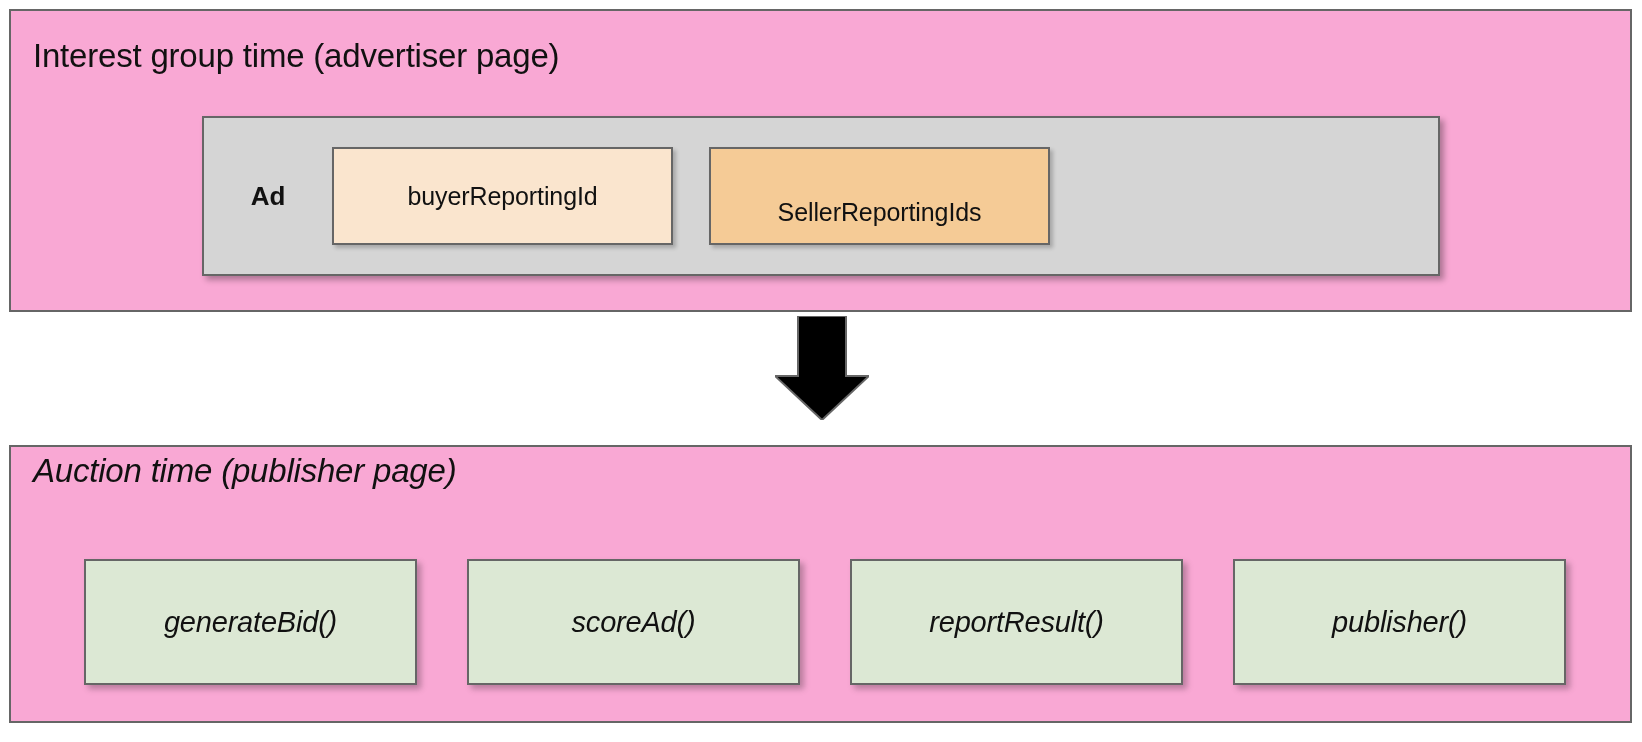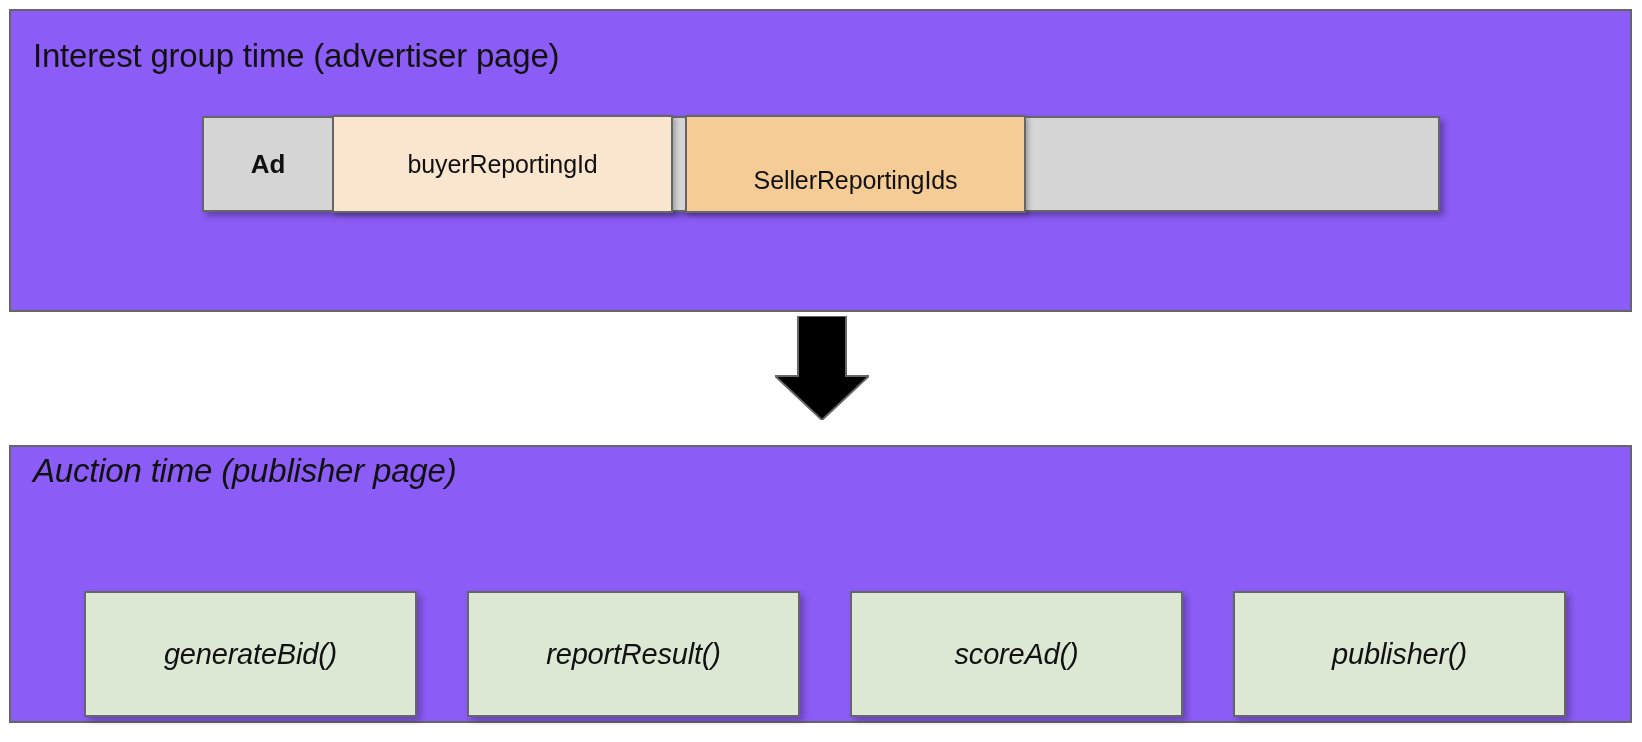--- a/index.html
+++ b/index.html
@@ -17,21 +17,21 @@
     position: relative;
     width: 1642px;
     height: 742px;
     background: #ffffff;
     overflow: hidden;
   }
 
   
   .section {
     position: absolute;
-    background: #8b5cf6;
+    background: #f9a8d4;
     border: 2px solid #666666;
     box-sizing: border-box;
     padding-left: 32px;
   }
   #section-advertiser {
     left: 9px;
     top: 9px;
     width: 1623px;
     height: 303px;
   }
@@ -54,42 +54,42 @@
   }
   #section-advertiser .section-title { top: 26px; }
   #section-publisher  .section-title { top: 5px; }
 
   
   #ad-container {
     position: absolute;
     left: 191px;
     top: 105px;
     width: 1238px;
-    height: 96px;
+    height: 160px;
     background: #d5d5d5;
     border: 2px solid #666666;
     box-sizing: border-box;
     box-shadow: 4px 4px 6px rgba(0,0,0,0.30);
     display: flex;
     align-items: center;
   }
 
   #ad-label {
     width: 128px;
     flex: 0 0 128px;
     text-align: center;
     font-size: 26px;
     font-weight: bold;
     color: #111111;
   }
 
   .ad-fields {
     display: flex;
     align-items: center;
-    gap: 12px;
+    gap: 36px;
     flex: 1 1 auto;
     height: 100%;
   }
 
   .reporting-box {
     width: 341px;
     flex: 0 0 341px;
     height: 98px;
     border: 2px solid #666666;
     box-sizing: border-box;
@@ -118,21 +118,20 @@
   
   #function-row {
     position: absolute;
     left: 73px;
     top: 112px;
     width: 1482px;
     height: 126px;
     display: flex;
     justify-content: space-between;
     align-items: stretch;
-    margin-top: 32px;
   }
   .function-box {
     width: 333px;
     flex: 0 0 333px;
     background: #dce8d4;
     border: 2px solid #666666;
     box-sizing: border-box;
     display: flex;
     align-items: center;
     justify-content: center;
@@ -182,25 +181,25 @@
 
     <div class="section-title">Auction time (publisher page)</div>
 
     <div id="function-row">
 
       <div class="function-box">
         <span>generateBid()</span>
       </div>
 
       <div class="function-box">
+        <span>scoreAd()</span>
+      </div>
+
+      <div class="function-box">
         <span>reportResult()</span>
-      </div>
-
-      <div class="function-box">
-        <span>scoreAd()</span>
       </div>
 
       <div class="function-box">
         <span>publisher()</span>
       </div>
 
     </div>
   </div>
 
 </div>

